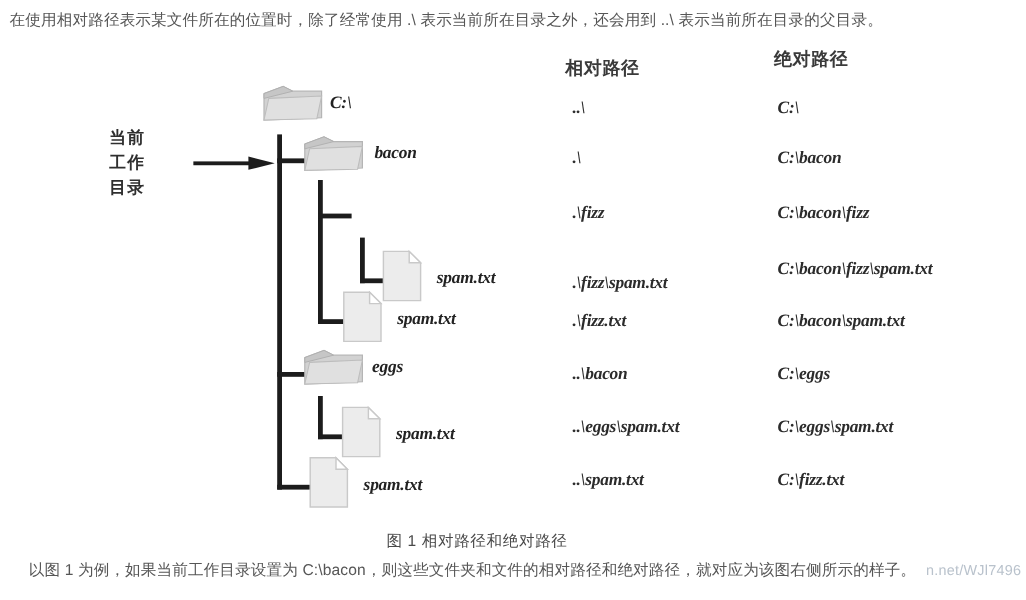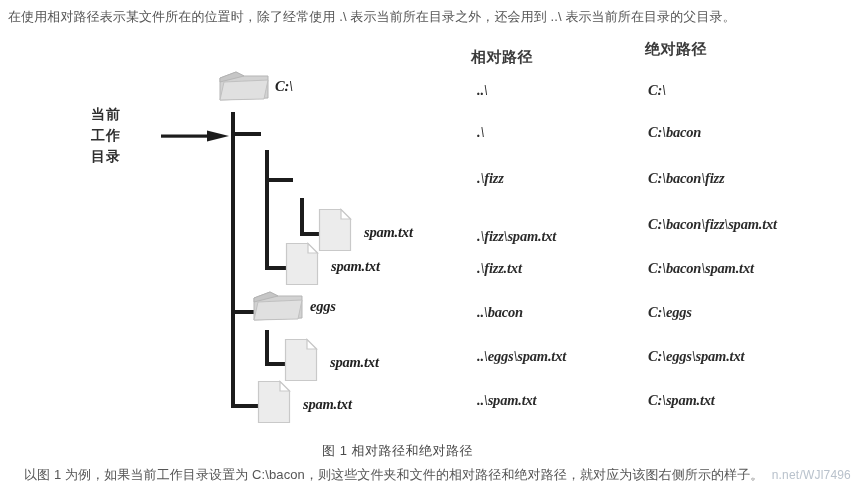--- a/index.html
+++ b/index.html
@@ -205,20 +205,28 @@
 
   <div class="node" style="left:218px; top:32px; width:140px;">
     <svg class="folder-icon" viewBox="0 0 52 36" style="left:0; top:0;">
       <path d="M2 10 L18 4 L26 8 L50 8 L50 30 L2 32 Z" fill="#d2d2d2" stroke="#b5b5b5" stroke-width="1"></path>
       <path d="M2 10 L18 4 L26 8 L2 14 Z" fill="#c6c6c6" stroke="#b0b0b0" stroke-width="0.8"></path>
       <path d="M6 14 L50 12 L46 31 L2 32 Z" fill="#e0e0e0" stroke="#bdbdbd" stroke-width="0.9"></path>
     </svg>
     <span class="node-label" style="left:57px; top:10px;">C:\</span>
   </div>
 
+  <div class="node" style="left:252px; top:74px; width:160px;">
+    <svg class="folder-icon" viewBox="0 0 52 36" style="left:0; top:0;">
+      <path d="M2 10 L18 4 L26 8 L50 8 L50 30 L2 32 Z" fill="#d2d2d2" stroke="#b5b5b5" stroke-width="1"></path>
+      <path d="M2 10 L18 4 L26 8 L2 14 Z" fill="#c6c6c6" stroke="#b0b0b0" stroke-width="0.8"></path>
+      <path d="M6 14 L50 12 L46 31 L2 32 Z" fill="#e0e0e0" stroke="#bdbdbd" stroke-width="0.9"></path>
+    </svg>
+    <span class="node-label" style="left:60px; top:10px;">bacon</span>
+  </div>
 
 
   <div class="node" style="left:318px; top:172px; width:170px;">
     <svg class="file-icon" viewBox="0 0 34 44" style="left:0; top:0;">
       <path d="M1.5 1.5 L23 1.5 L32.5 11 L32.5 42.5 L1.5 42.5 Z" fill="#ececec" stroke="#c9c9c9" stroke-width="1.2"></path>
       <path d="M23 1.5 L23 11 L32.5 11 Z" fill="#ffffff" stroke="#c9c9c9" stroke-width="1.2"></path>
     </svg>
     <span class="node-label" style="left:46px; top:16px;">spam.txt</span>
   </div>
 
@@ -264,21 +272,21 @@
   <div class="path-cell col-rel" style="top:312px;">..\eggs\spam.txt</div>
   <div class="path-cell col-rel" style="top:356px;">..\spam.txt</div>
 
   <div class="path-cell col-abs" style="top:46px;">C:\</div>
   <div class="path-cell col-abs" style="top:88px;">C:\bacon</div>
   <div class="path-cell col-abs" style="top:134px;">C:\bacon\fizz</div>
   <div class="path-cell col-abs" style="top:180px;">C:\bacon\fizz\spam.txt</div>
   <div class="path-cell col-abs" style="top:224px;">C:\bacon\spam.txt</div>
   <div class="path-cell col-abs" style="top:268px;">C:\eggs</div>
   <div class="path-cell col-abs" style="top:312px;">C:\eggs\spam.txt</div>
-  <div class="path-cell col-abs" style="top:356px;">C:\spam.txt</div>
+  <div class="path-cell col-abs" style="top:356px;">C:\fizz.txt</div>
 
 </div>
 
 <div class="caption">图 1 相对路径和绝对路径</div>
 
 <div class="outro-text">以图 1 为例，如果当前工作目录设置为 C:\bacon，则这些文件夹和文件的相对路径和绝对路径，就对应为该图右侧所示的样子。</div>
 
 <div class="watermark">n.net/WJl7496</div>
 
 </body></html>

